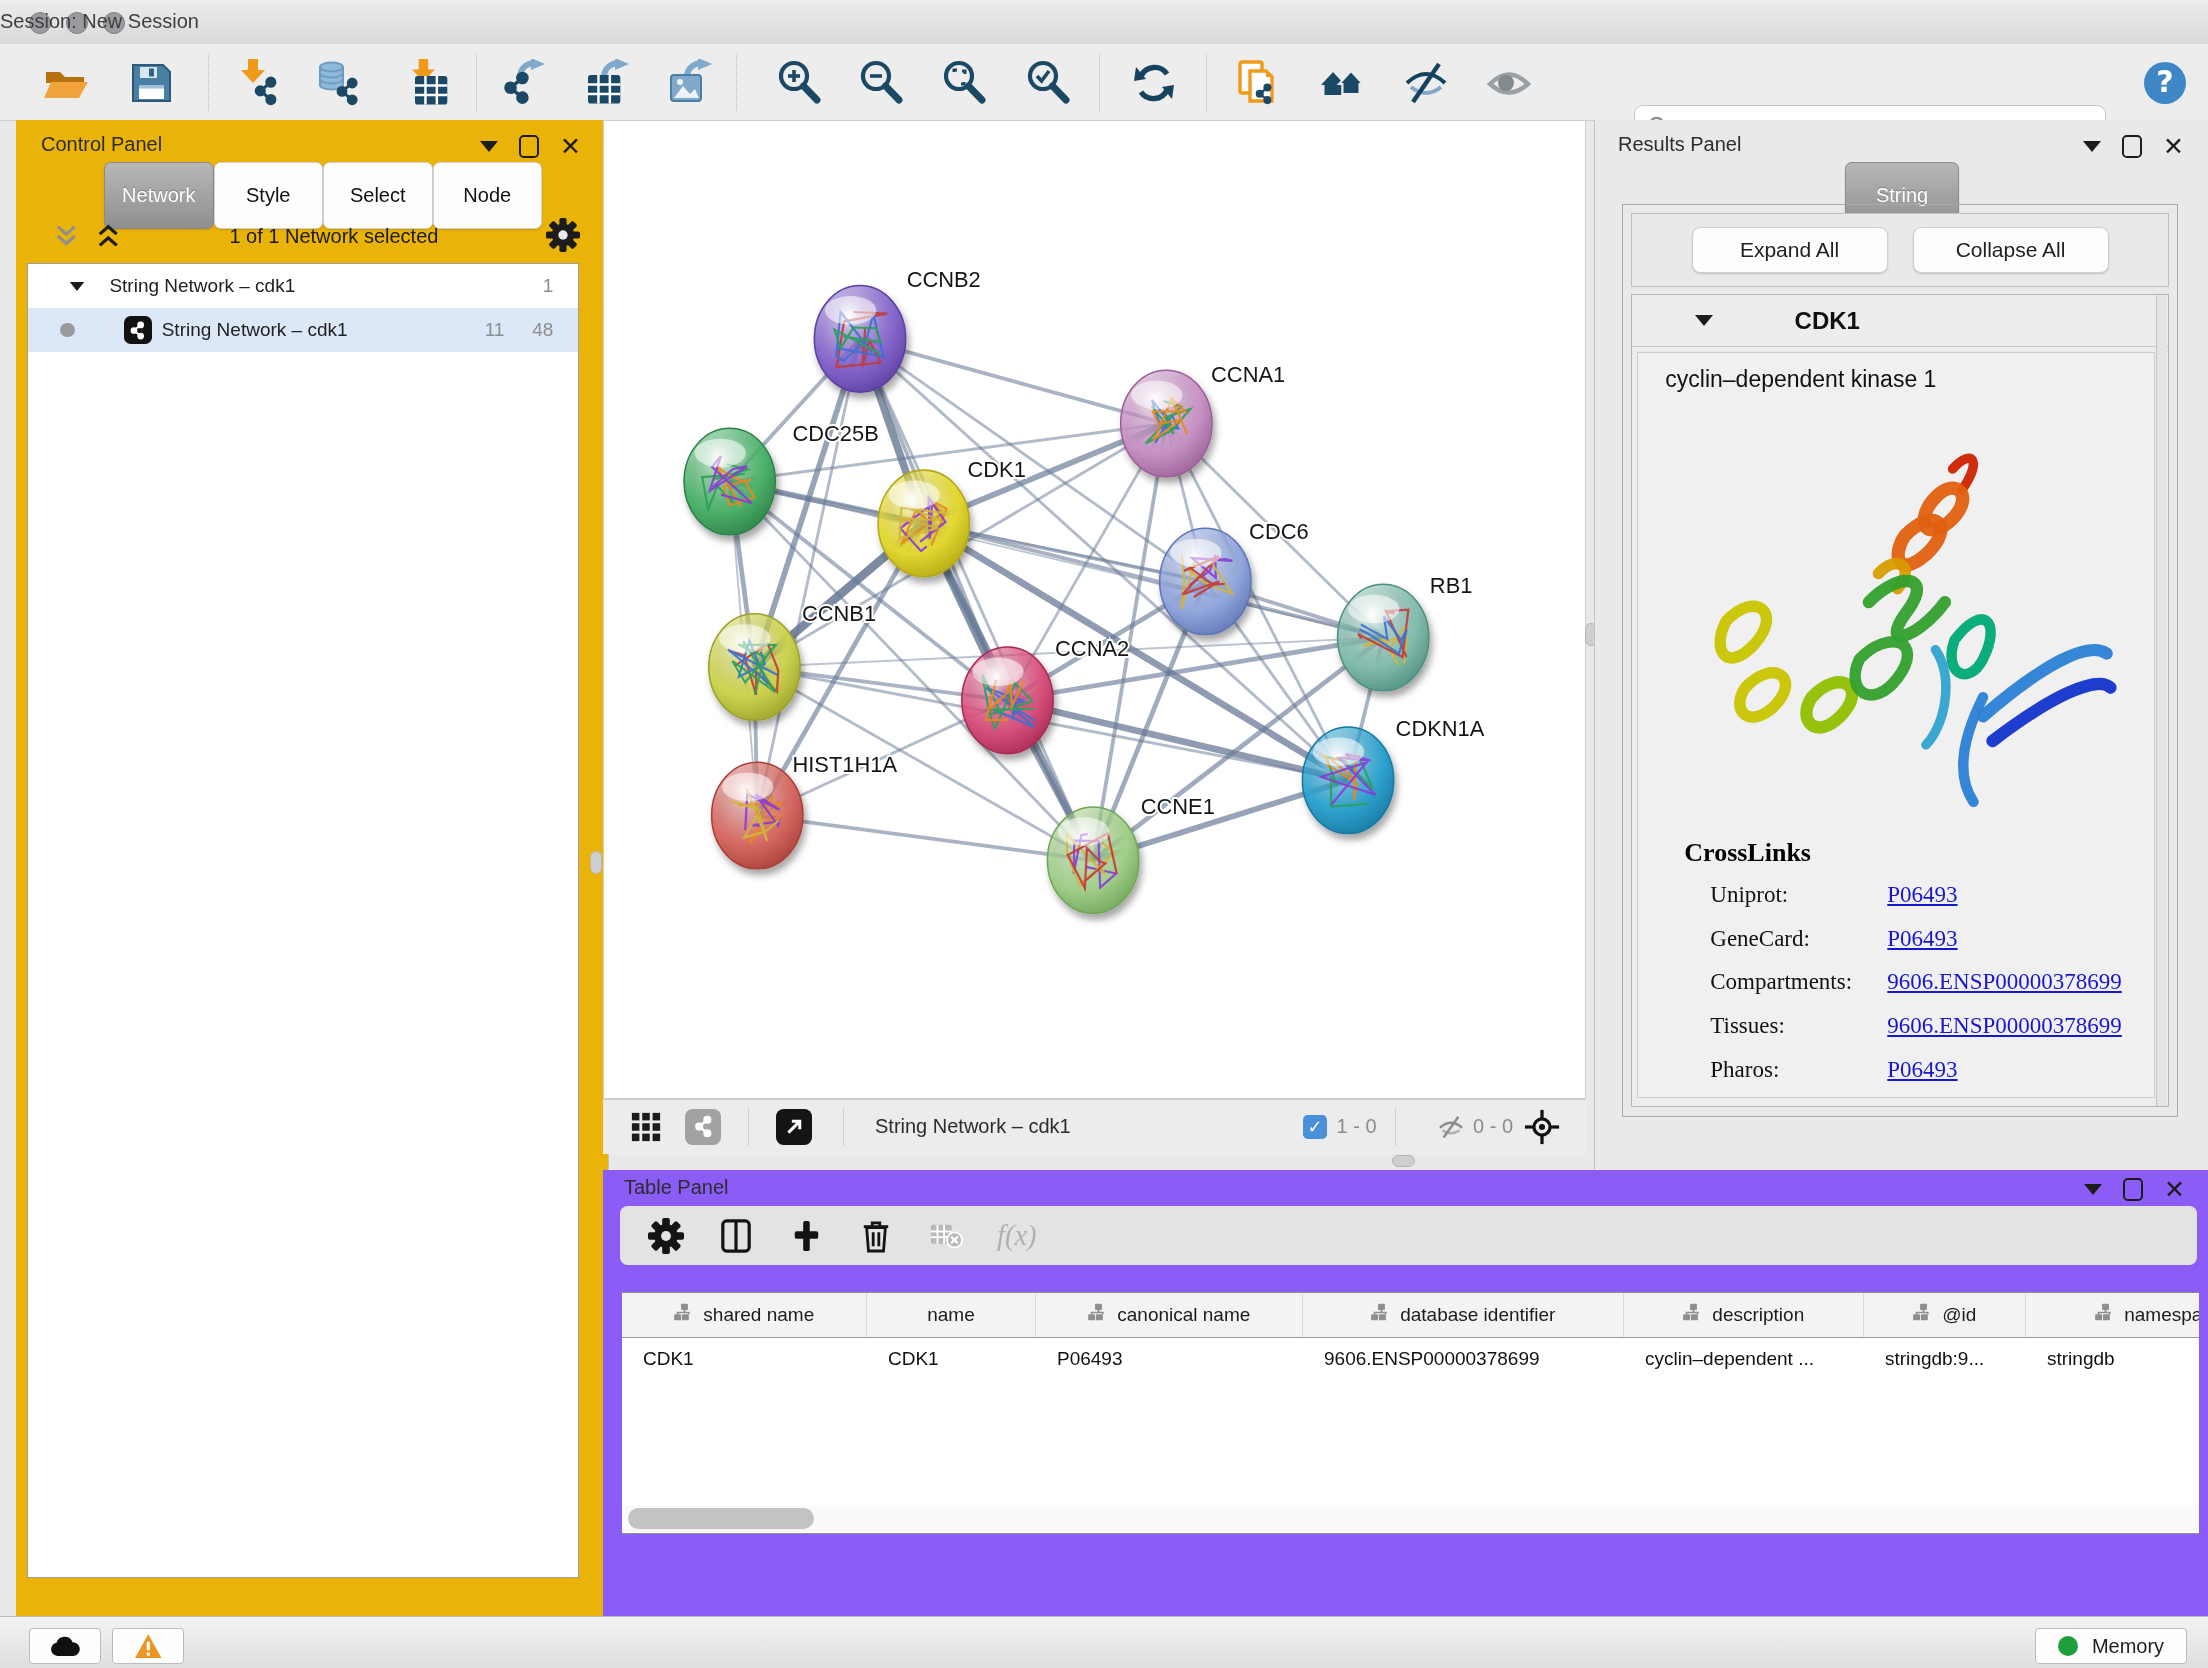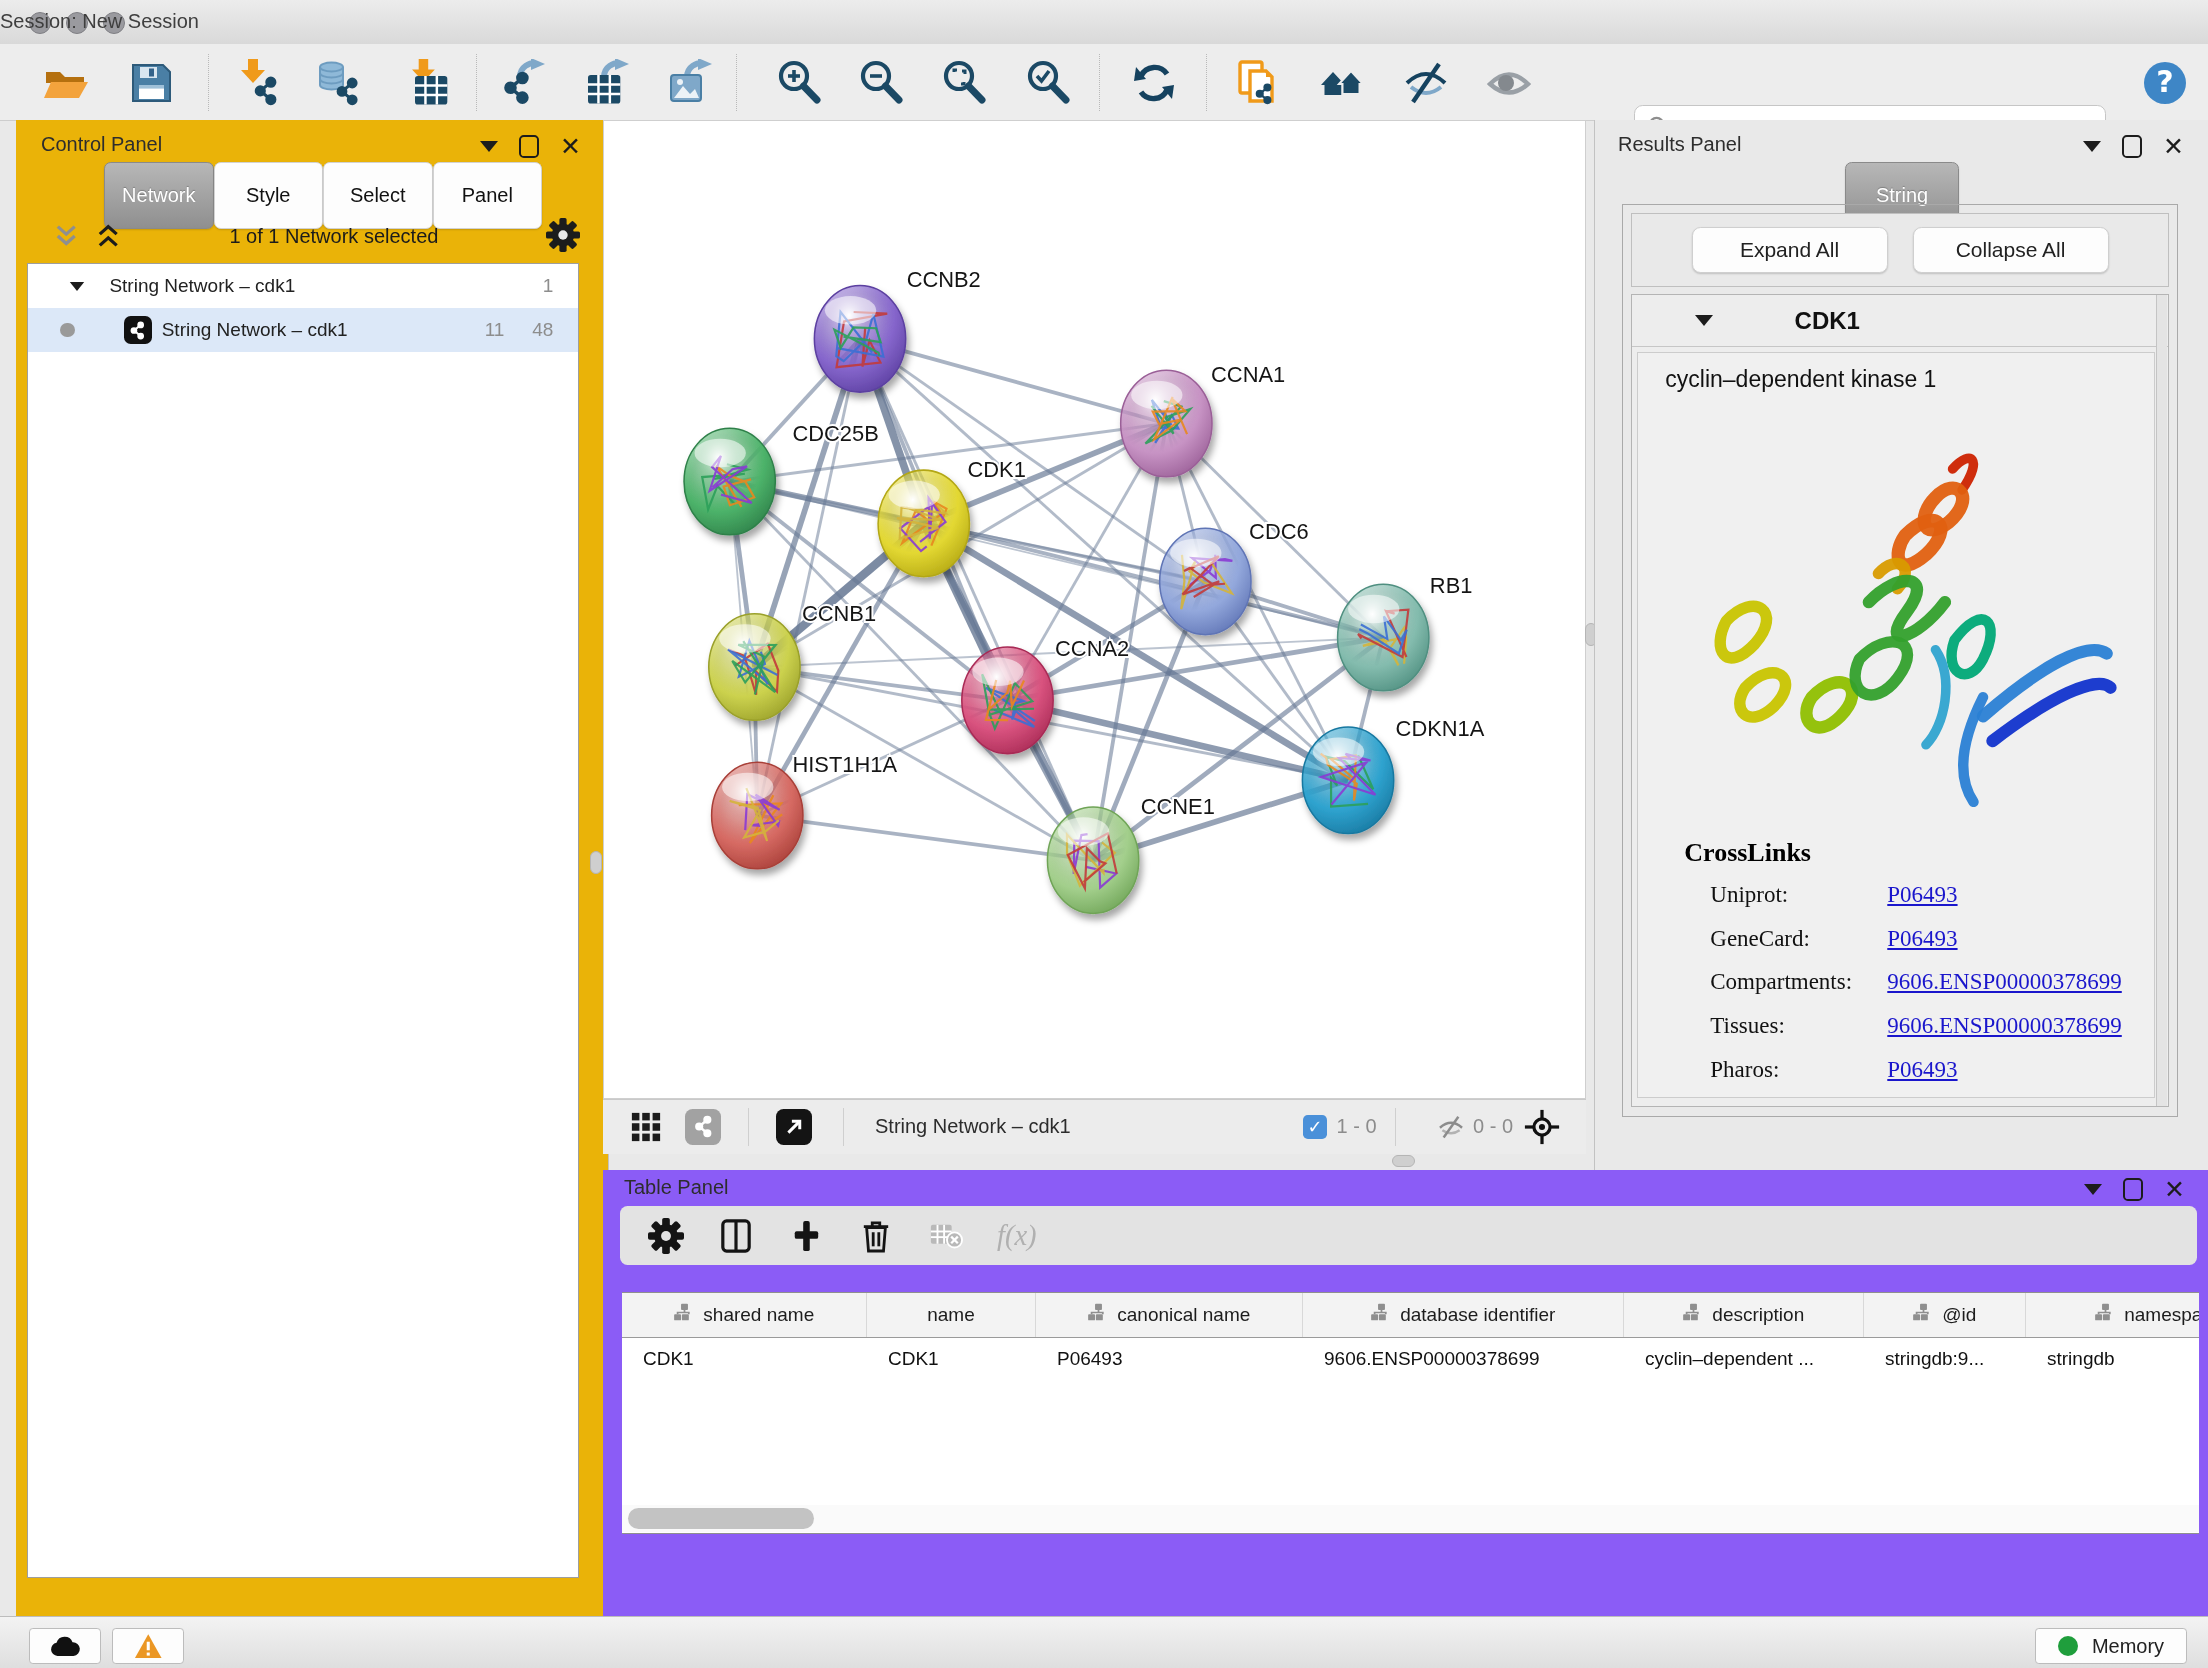--- a/index.html
+++ b/index.html
@@ -342,21 +342,21 @@
   <div id="cp-header" class="panel-title">Control Panel</div>
   <div id="cp-controls" class="wc">
     <span class="tri-down"></span>
     <span class="float-ico"></span>
     <span class="close-ico">✕</span>
   </div>
   <div id="cp-tabs">
       <span class="tab active">Network</span>
       <span class="tab">Style</span>
       <span class="tab">Select</span>
-      <span class="tab">Panel</span>
+      <span class="tab">Node</span>
     </div>
   <div id="cp-subheader">
     <svg width="28.5" height="30" viewBox="0 0 30 32" style="margin-left:36px">
       <polyline points="6,6 15,14 24,6" class="chev" style="stroke:#8f8f8f"></polyline>
       <polyline points="6,16 15,24 24,16" class="chev" style="stroke:#8f8f8f"></polyline>
     </svg>
     <svg width="28.5" height="30" viewBox="0 0 30 32" style="margin-left:13.3px">
       <polyline points="6,14 15,6 24,14" class="chev"></polyline>
       <polyline points="6,26 15,18 24,26" class="chev"></polyline>
     </svg>

